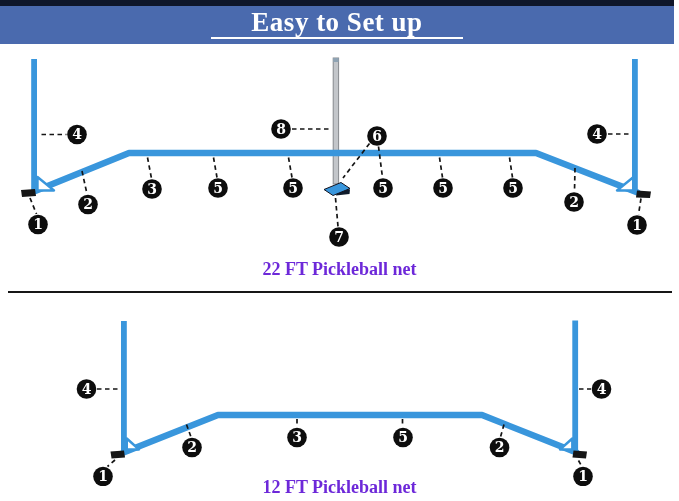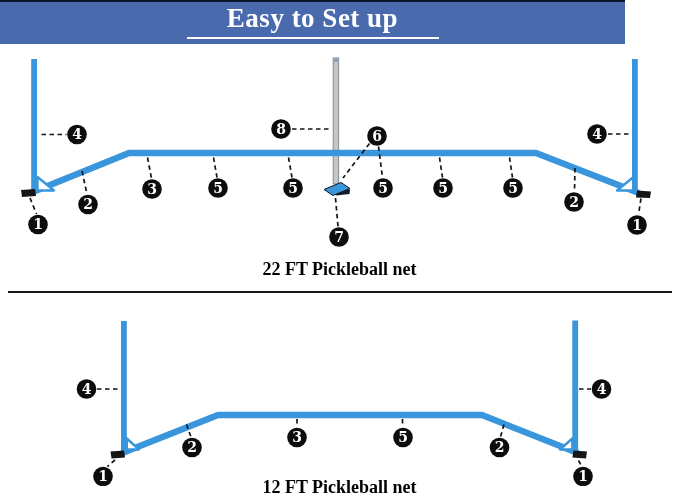--- a/index.html
+++ b/index.html
@@ -1,37 +1,37 @@
 <!DOCTYPE html>
 <html><head>
 <meta charset="utf-8">
 <style>
   html,body { margin:0; padding:0; }
   body {
     width:679px; height:501px; position:relative; overflow:hidden;
     background:#ffffff; font-family:"Liberation Serif", serif;
   }
   .banner {
-    position:absolute; top:0; left:0; width:625px; height:44px;
-    background:#4a6aae; border-top:2px solid #0f172a; box-sizing:border-box;
+    position:absolute; top:0; left:0; width:674px; height:44px;
+    background:#4a6aae; border-top:6px solid #0f172a; box-sizing:border-box;
   }
   .banner-title {
     text-align:center; color:#ffffff; font-weight:bold; font-size:27px;
     line-height:33px; letter-spacing:0.5px;
   }
   .banner-underline {
     position:absolute; left:50%; transform:translateX(-50%); bottom:5px;
     width:252px; height:2px; background:#ffffff;
   }
   svg.diagram { position:absolute; left:0; width:679px; display:block; }
   #diagram-22 { top:46px; height:214px; }
   #diagram-11 { top:300px; height:186px; }
   .caption {
     position:absolute; left:0; width:679px; text-align:center;
-    font-weight:bold; font-size:18px; color:#000000;
+    font-weight:bold; font-size:18px; color:#6d28d9;
   }
   #caption-22 { top:259px; }
   #caption-11 { top:477px; }
   .separator {
     position:absolute; top:291px; left:8px; width:664px; height:2px;
     background:#161616;
   }
   .tube { stroke:#3996dc; fill:none; stroke-width:6.3; stroke-linejoin:round; stroke-linecap:round; }
   .brace { stroke:#3996dc; fill:#ffffff; stroke-width:2.4; stroke-linejoin:round; }
   .leader { stroke:#151515; stroke-width:1.7; fill:none; stroke-dasharray:4.5 3.5; }

